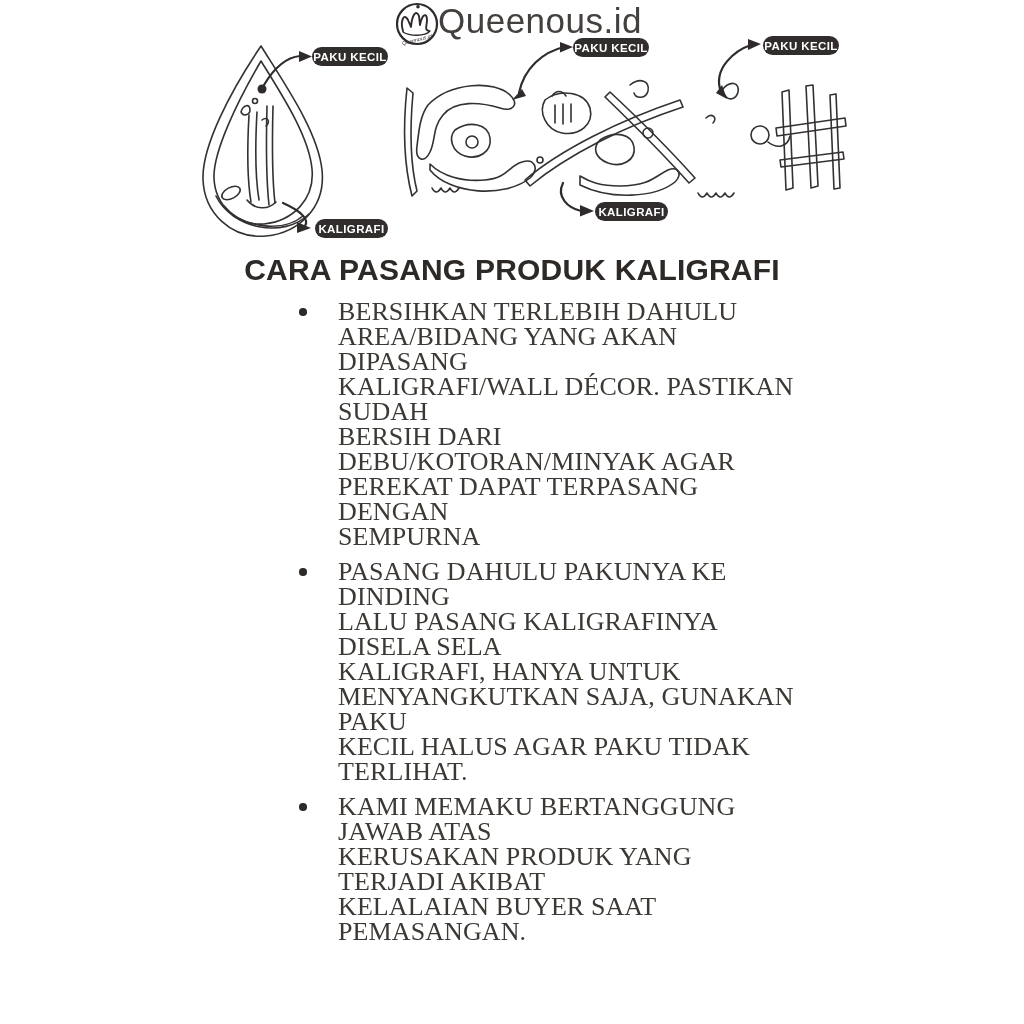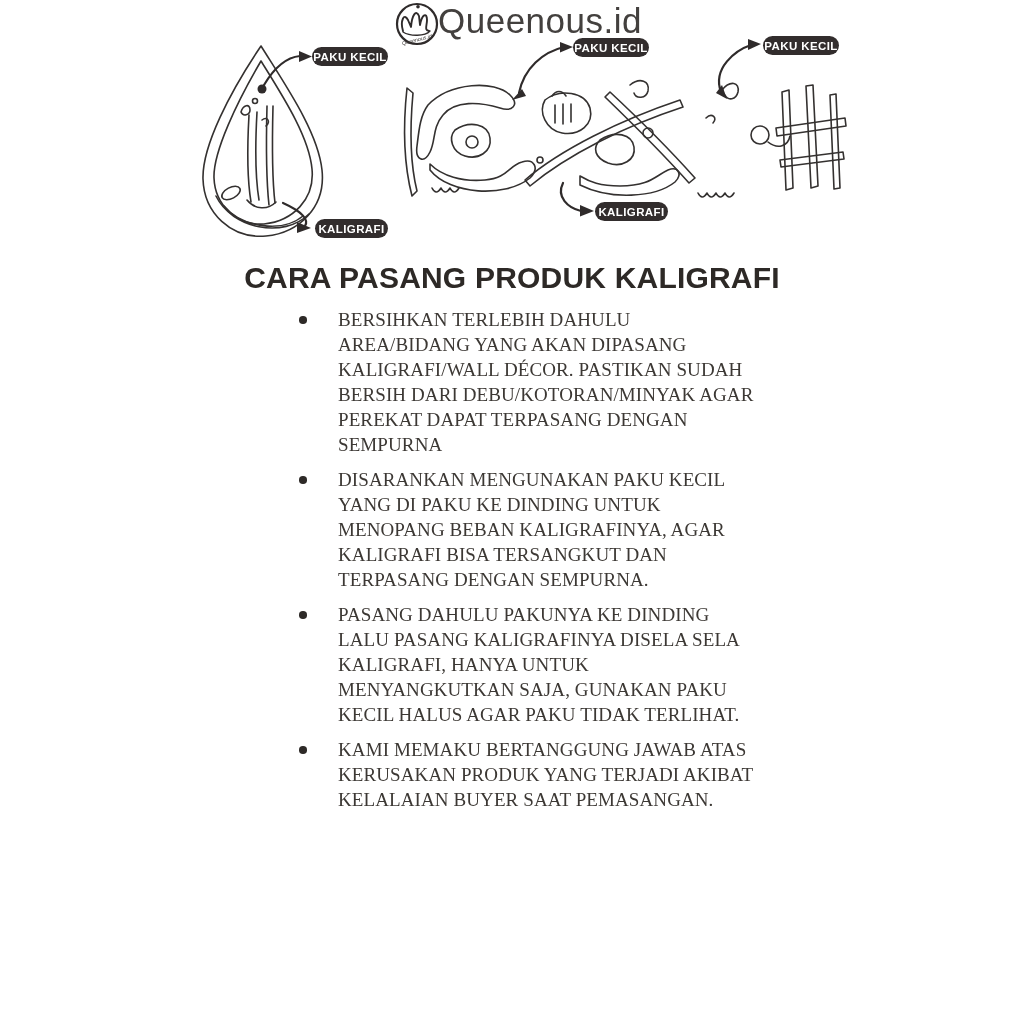--- a/index.html
+++ b/index.html
@@ -6,32 +6,32 @@
   html,body { width:1024px; height:1024px; background:#ffffff; overflow:hidden; }
   body { font-family:"Liberation Sans", sans-serif; position:relative; }
 
   .diagram-wrap { position:absolute; left:0; top:0; width:1024px; height:258px; }
   .brand-text {
     position:absolute; left:438px; top:1px;
     font-family:"Liberation Sans", sans-serif;
     font-size:35px; font-weight:400; color:#43403e; letter-spacing:0.5px;
   }
 
-  .content { position:absolute; left:0; top:256px; width:1024px; }
+  .content { position:absolute; left:0; top:248px; width:1024px; }
   .page-title {
     text-align:center; font-family:"Liberation Sans", sans-serif;
     font-size:30px; font-weight:700; color:#2d2926; letter-spacing:0.2px;
     margin:6px 0 13px 0; line-height:32px;
   }
   ul.instructions {
     list-style:none; margin:0 0 0 297px; padding:0; width:500px;
   }
   ul.instructions li {
     position:relative; padding-left:41px; margin-bottom:10px;
-    font-family:"Liberation Serif", serif; font-size:19px; line-height:25px;
+    font-family:"Liberation Serif", serif; font-size:26px; line-height:25px;
     color:#3c3834; white-space:pre-line; letter-spacing:0.1px;
   }
   ul.instructions li::before {
     content:""; position:absolute; left:2px; top:9px;
     width:7.5px; height:7.5px; border-radius:50%; background:#2e2a28;
   }
 
   svg text.badge-label {
     font-family:"Liberation Sans", sans-serif; font-weight:700;
     font-size:11.5px; letter-spacing:0.4px; fill:#ffffff;
@@ -144,25 +144,20 @@
 
 <div class="content">
   <h1 class="page-title">CARA PASANG PRODUK KALIGRAFI</h1>
   <ul class="instructions">
     <li>BERSIHKAN TERLEBIH DAHULU
 AREA/BIDANG YANG AKAN DIPASANG
 KALIGRAFI/WALL DÉCOR. PASTIKAN SUDAH
 BERSIH DARI DEBU/KOTORAN/MINYAK AGAR
 PEREKAT DAPAT TERPASANG DENGAN
 SEMPURNA</li>
-    <li>DISARANKAN MENGUNAKAN PAKU KECIL
-YANG DI PAKU KE DINDING UNTUK
-MENOPANG BEBAN KALIGRAFINYA, AGAR
-KALIGRAFI BISA TERSANGKUT DAN
-TERPASANG DENGAN SEMPURNA.</li>
     <li>PASANG DAHULU PAKUNYA KE DINDING
 LALU PASANG KALIGRAFINYA DISELA SELA
 KALIGRAFI, HANYA UNTUK
 MENYANGKUTKAN SAJA, GUNAKAN PAKU
 KECIL HALUS AGAR PAKU TIDAK TERLIHAT.</li>
     <li>KAMI MEMAKU BERTANGGUNG JAWAB ATAS
 KERUSAKAN PRODUK YANG TERJADI AKIBAT
 KELALAIAN BUYER SAAT PEMASANGAN.</li>
   </ul>
 </div>

